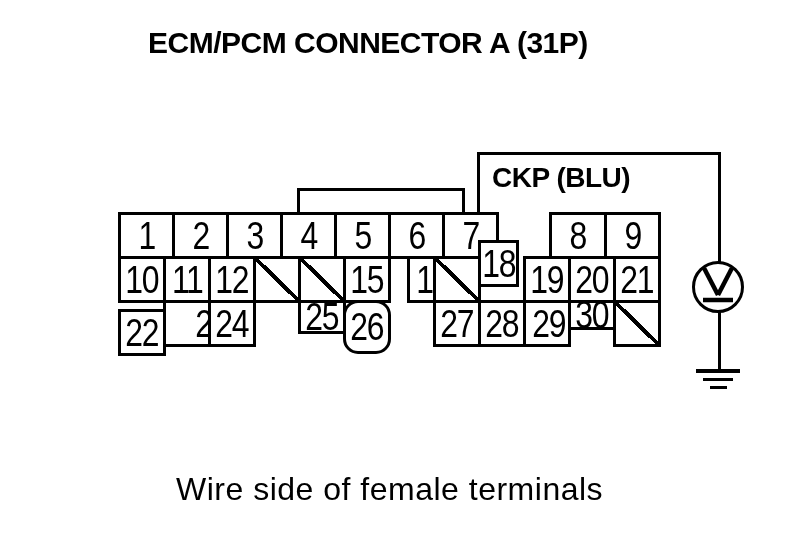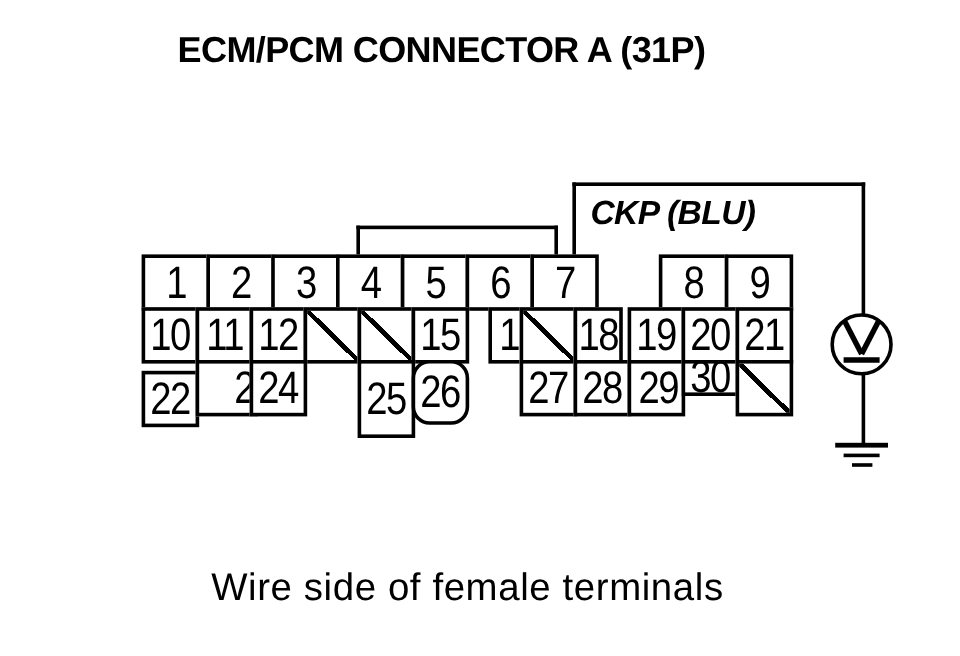--- a/index.html
+++ b/index.html
@@ -10,21 +10,21 @@
   .title{
     position:absolute;left:148px;top:26px;
     font-size:30px;font-weight:bold;letter-spacing:-0.5px;white-space:nowrap;
   }
   .caption{
     position:absolute;left:176px;top:471px;
     font-size:32px;font-weight:normal;letter-spacing:0.5px;white-space:nowrap;
   }
   .wire-label{
     position:absolute;left:492px;top:162px;
-    font-size:28px;font-weight:bold;letter-spacing:-0.5px;white-space:nowrap;font-style:italic;
+    font-size:28px;font-weight:bold;letter-spacing:-0.5px;white-space:nowrap;
   }
   .layer{position:absolute;left:0;top:0;width:100%;height:100%;}
   .cell{
     position:absolute;box-sizing:border-box;border:3px solid #000;background:#fff;
     display:flex;align-items:center;justify-content:center;
     font-size:38px;line-height:1;
   }
   .cell .num{display:inline-block;transform:scaleX(0.84);letter-spacing:-1.5px;}
   .cell.blocked{
     background-image:linear-gradient(to top right,
@@ -118,21 +118,21 @@
       </div>
     <div class="cell blocked" style="left:253px;top:256px;width:48px;height:47px;"></div>
     <div class="cell blocked" style="left:298px;top:256px;width:48px;height:47px;"></div>
     <div class="cell" style="left:343px;top:256px;width:48px;height:47px;">
         <span class="num">15</span>
       </div>
     <div class="cell" style="left:388px;top:256px;width:52px;height:47px;margin-left:19px;">
         <span class="num">16</span>
       </div>
     <div class="cell blocked" style="left:433px;top:256px;width:48px;height:47px;"></div>
-    <div class="cell" style="left:478px;top:256px;width:41px;height:47px;">
+    <div class="cell" style="left:478px;top:240px;width:41px;height:47px;">
         <span class="num">18</span>
       </div>
     <div class="cell" style="left:523px;top:256px;width:48px;height:47px;">
         <span class="num">19</span>
       </div>
     <div class="cell" style="left:568px;top:256px;width:48px;height:47px;">
         <span class="num">20</span>
       </div>
     <div class="cell" style="left:613px;top:256px;width:48px;height:47px;">
         <span class="num">21</span>
@@ -140,21 +140,21 @@
 
     <div class="cell" style="left:118px;top:309px;width:48px;height:47px;">
         <span class="num">22</span>
       </div>
     <div class="cell" style="left:163px;top:300px;width:48px;height:47px;padding-left:46px;">
         <span class="num">23</span>
       </div>
     <div class="cell" style="left:208px;top:300px;width:48px;height:47px;">
         <span class="num">24</span>
       </div>
-    <div class="cell" style="left:298px;top:300px;width:48px;height:65px;">
+    <div class="cell" style="left:298px;top:300px;width:48px;height:34px;">
         <span class="num">25</span>
       </div>
     <div class="cell" style="left:343px;top:300px;width:48px;height:54px;border-radius:15px;">
         <span class="num">26</span>
       </div>
     <div class="cell" style="left:433px;top:300px;width:48px;height:47px;">
         <span class="num">27</span>
       </div>
     <div class="cell" style="left:478px;top:300px;width:48px;height:47px;">
         <span class="num">28</span>

